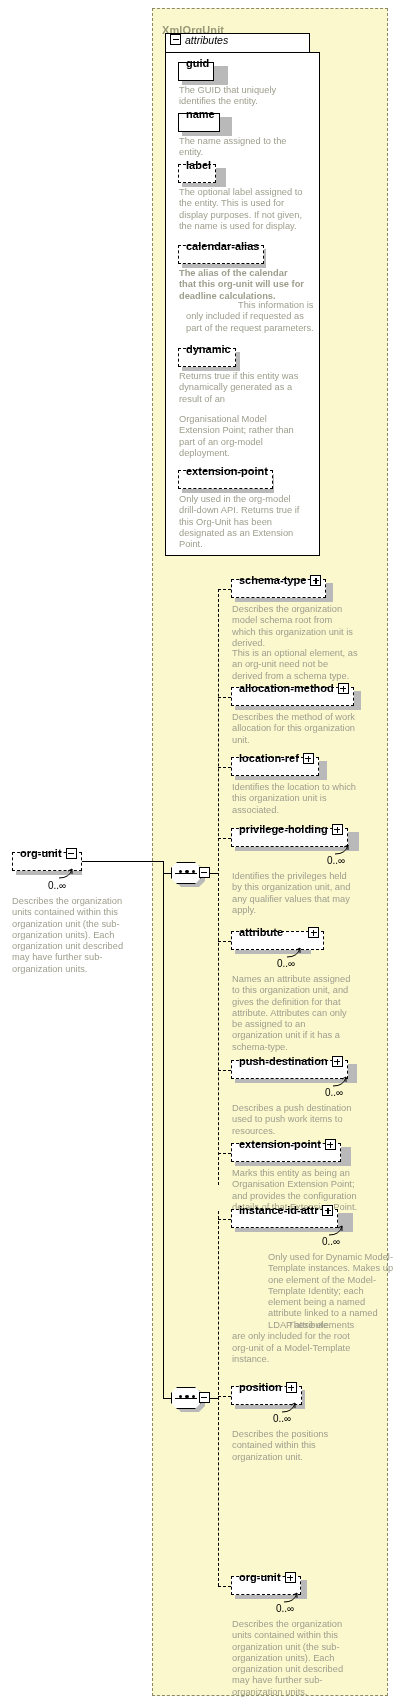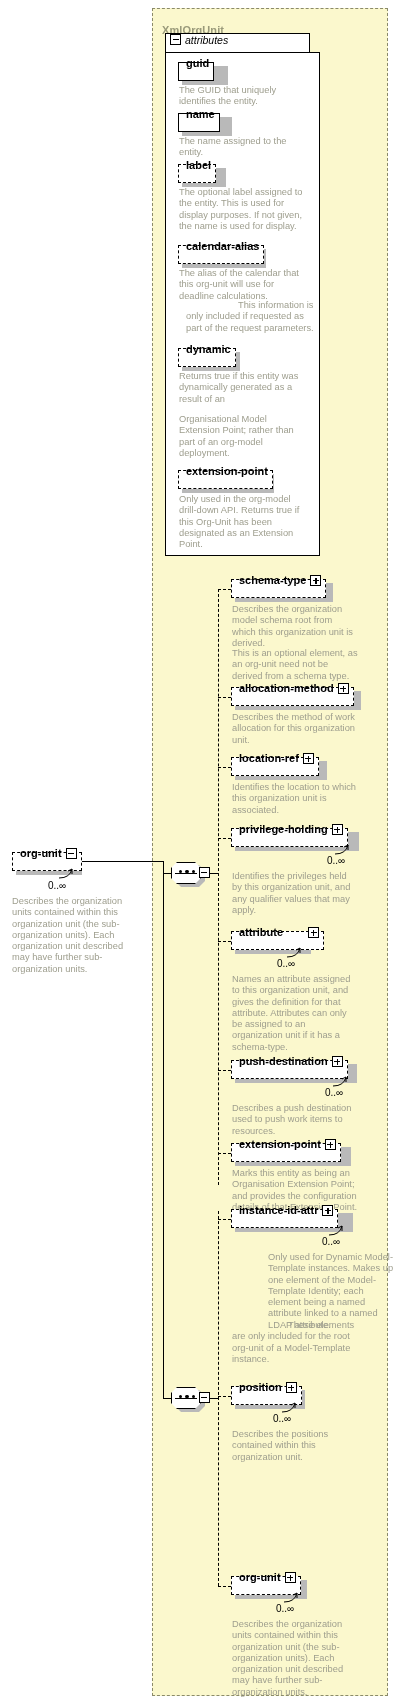--- a/index.html
+++ b/index.html
@@ -258,21 +258,21 @@
 <div class="shadow" style="left:182px;top:168px;width:44px;height:19px;"></div>
 <div class="node opt" style="left:178px;top:164px;">
   <span class="nlabel">label</span>
 </div>
 <div class="doc" style="left:179px;top:187px;width:128px;">The optional label assigned to the entity. This is used for display purposes. If not given, the name is used for display.</div>
 
 <div class="shadow" style="left:182px;top:249px;width:84px;height:19px;"></div>
 <div class="node opt" style="left:178px;top:245px;">
   <span class="nlabel">calendar-alias</span>
 </div>
-<div class="doc" style="left:179px;top:268px;width:128px;">The alias of the calendar that this org-unit will use for deadline calculations.</div>
+<div class="doc" style="left:179px;top:268px;width:128px;font-weight:bold;">The alias of the calendar that this org-unit will use for deadline calculations.</div>
 <div class="doc" style="left:172px;top:300px;width:128px;text-indent:52px;margin-left:14px;">This information is only included if requested as part of the request parameters.</div>
 
 <div class="shadow" style="left:182px;top:352px;width:58px;height:19px;"></div>
 <div class="node opt" style="left:178px;top:348px;">
   <span class="nlabel">dynamic</span>
 </div>
 <div class="doc" style="left:179px;top:371px;width:128px;">Returns true if this entity was dynamically generated as a result of an</div>
 <div class="doc" style="left:179px;top:414px;width:128px;">Organisational Model Extension Point; rather than part of an org-model deployment.</div>
 
 <div class="shadow" style="left:182px;top:474px;width:92px;height:19px;"></div>

